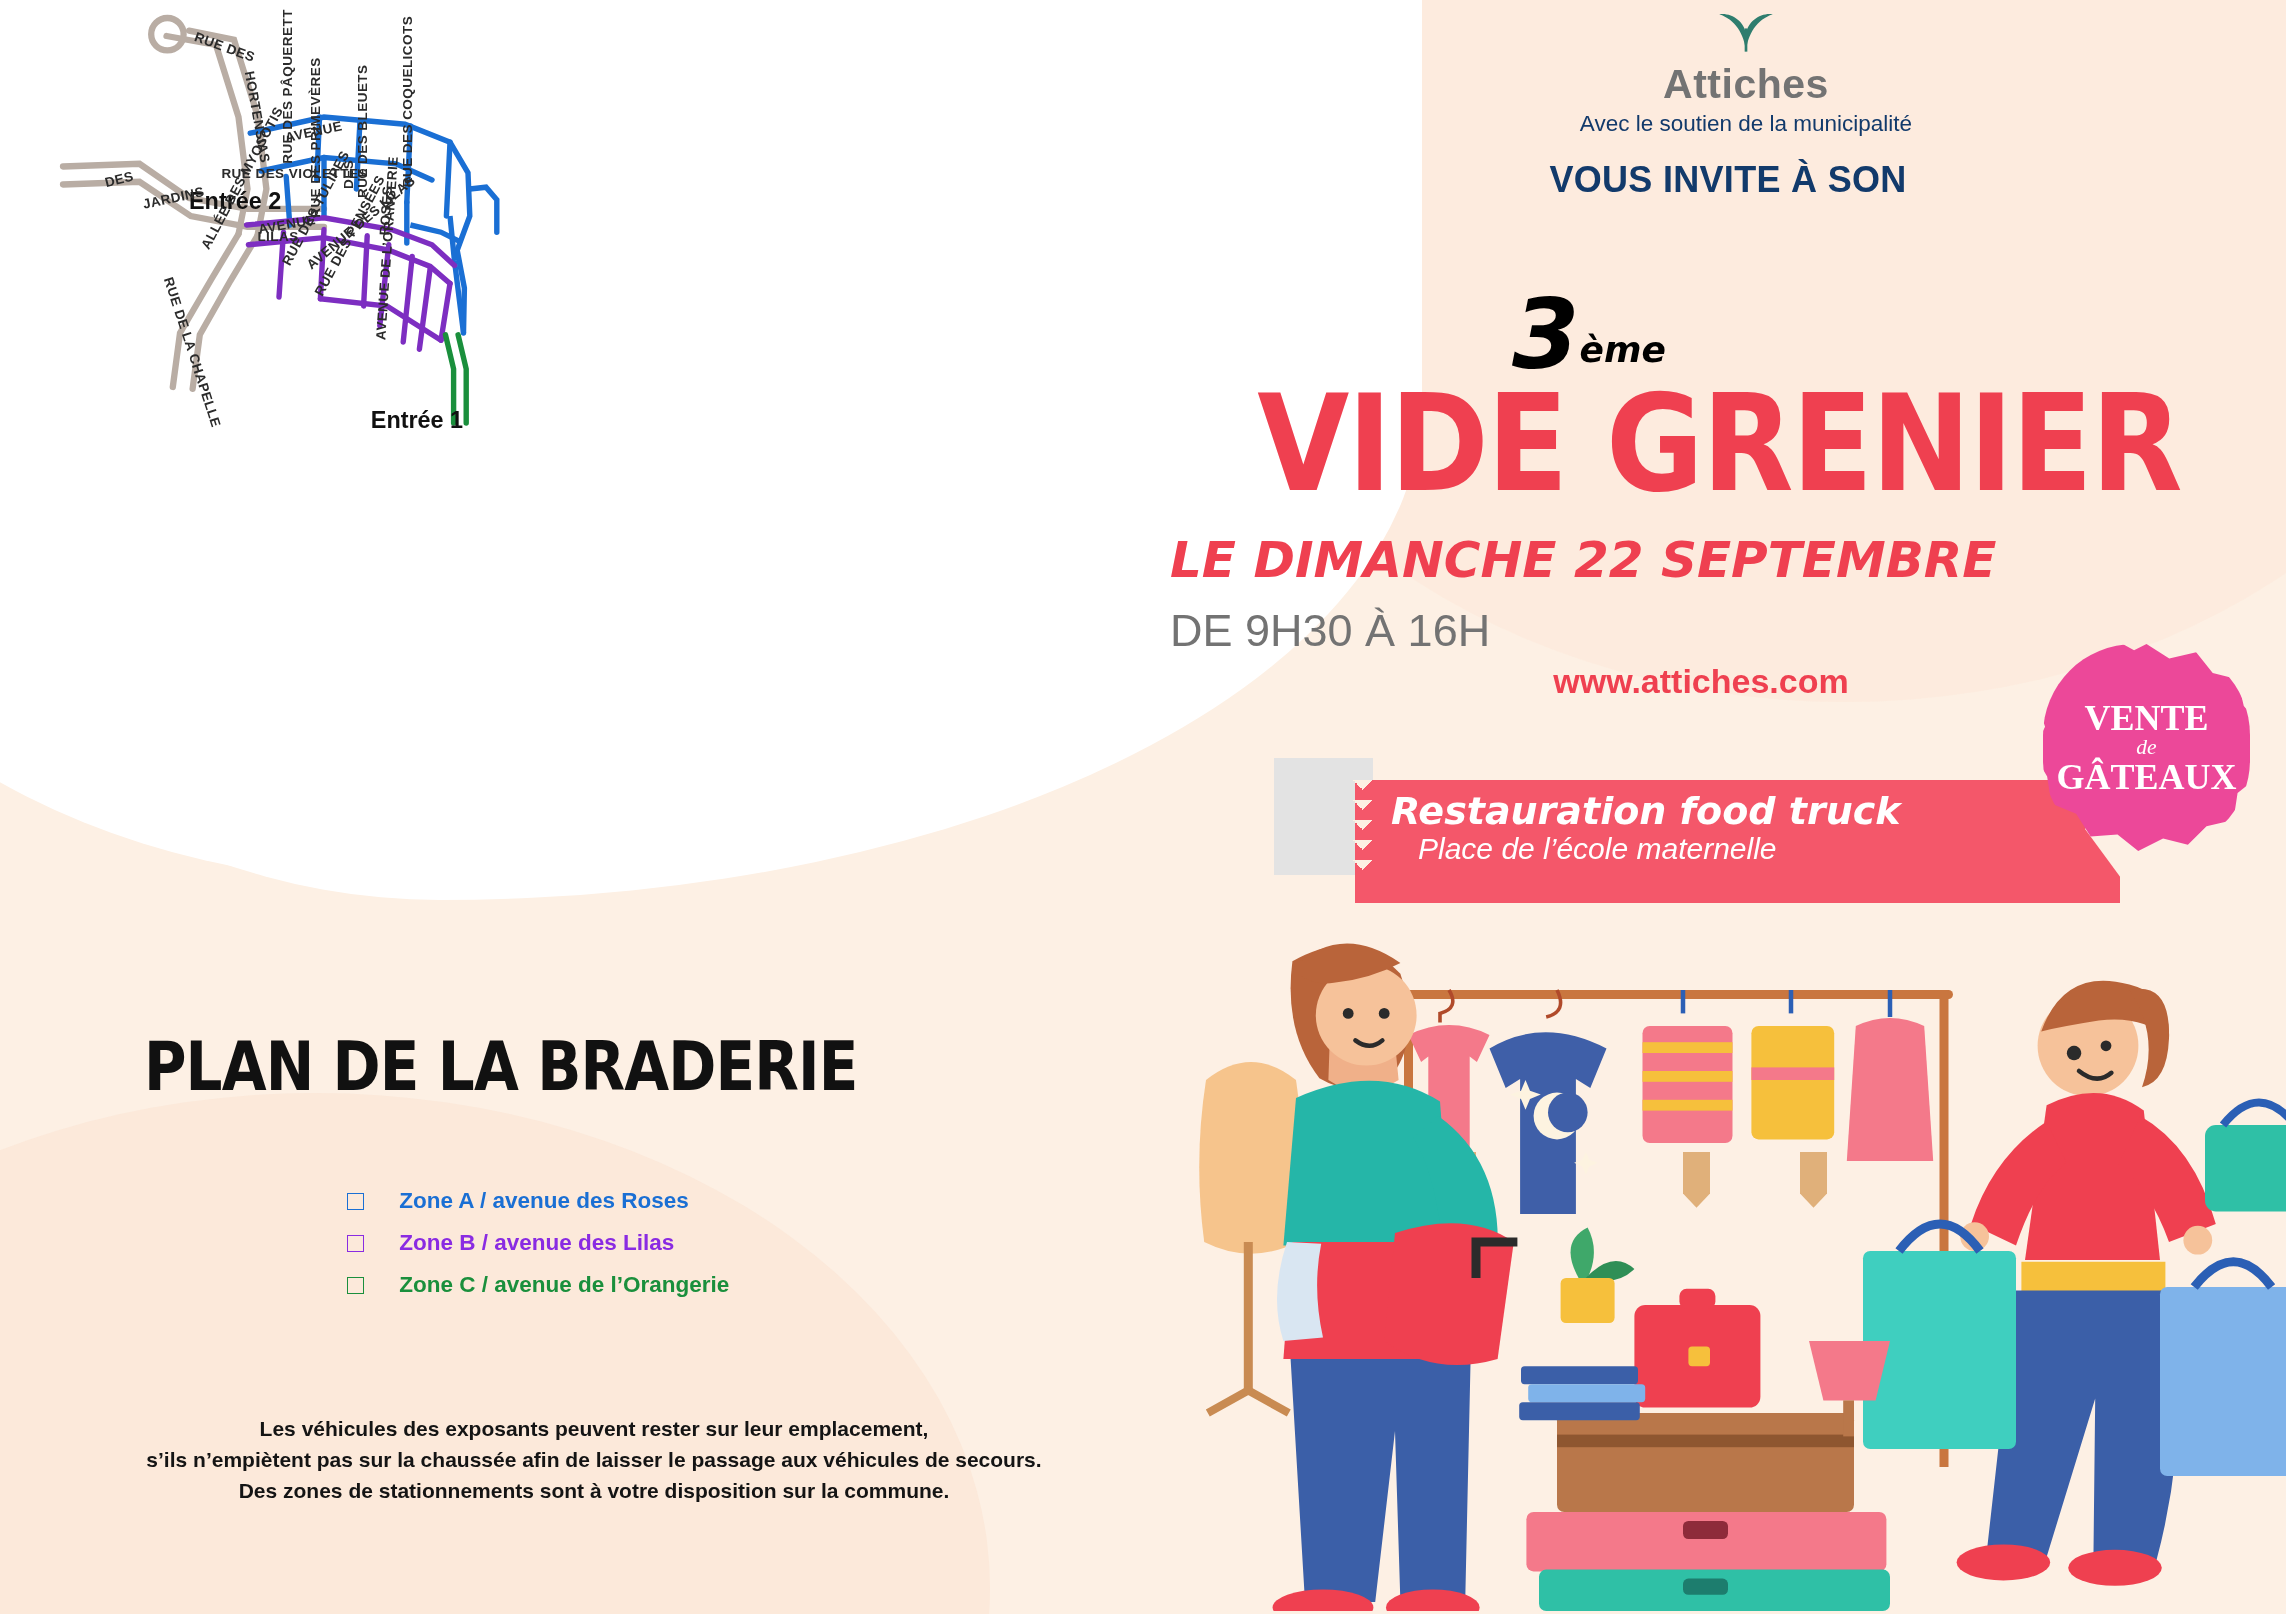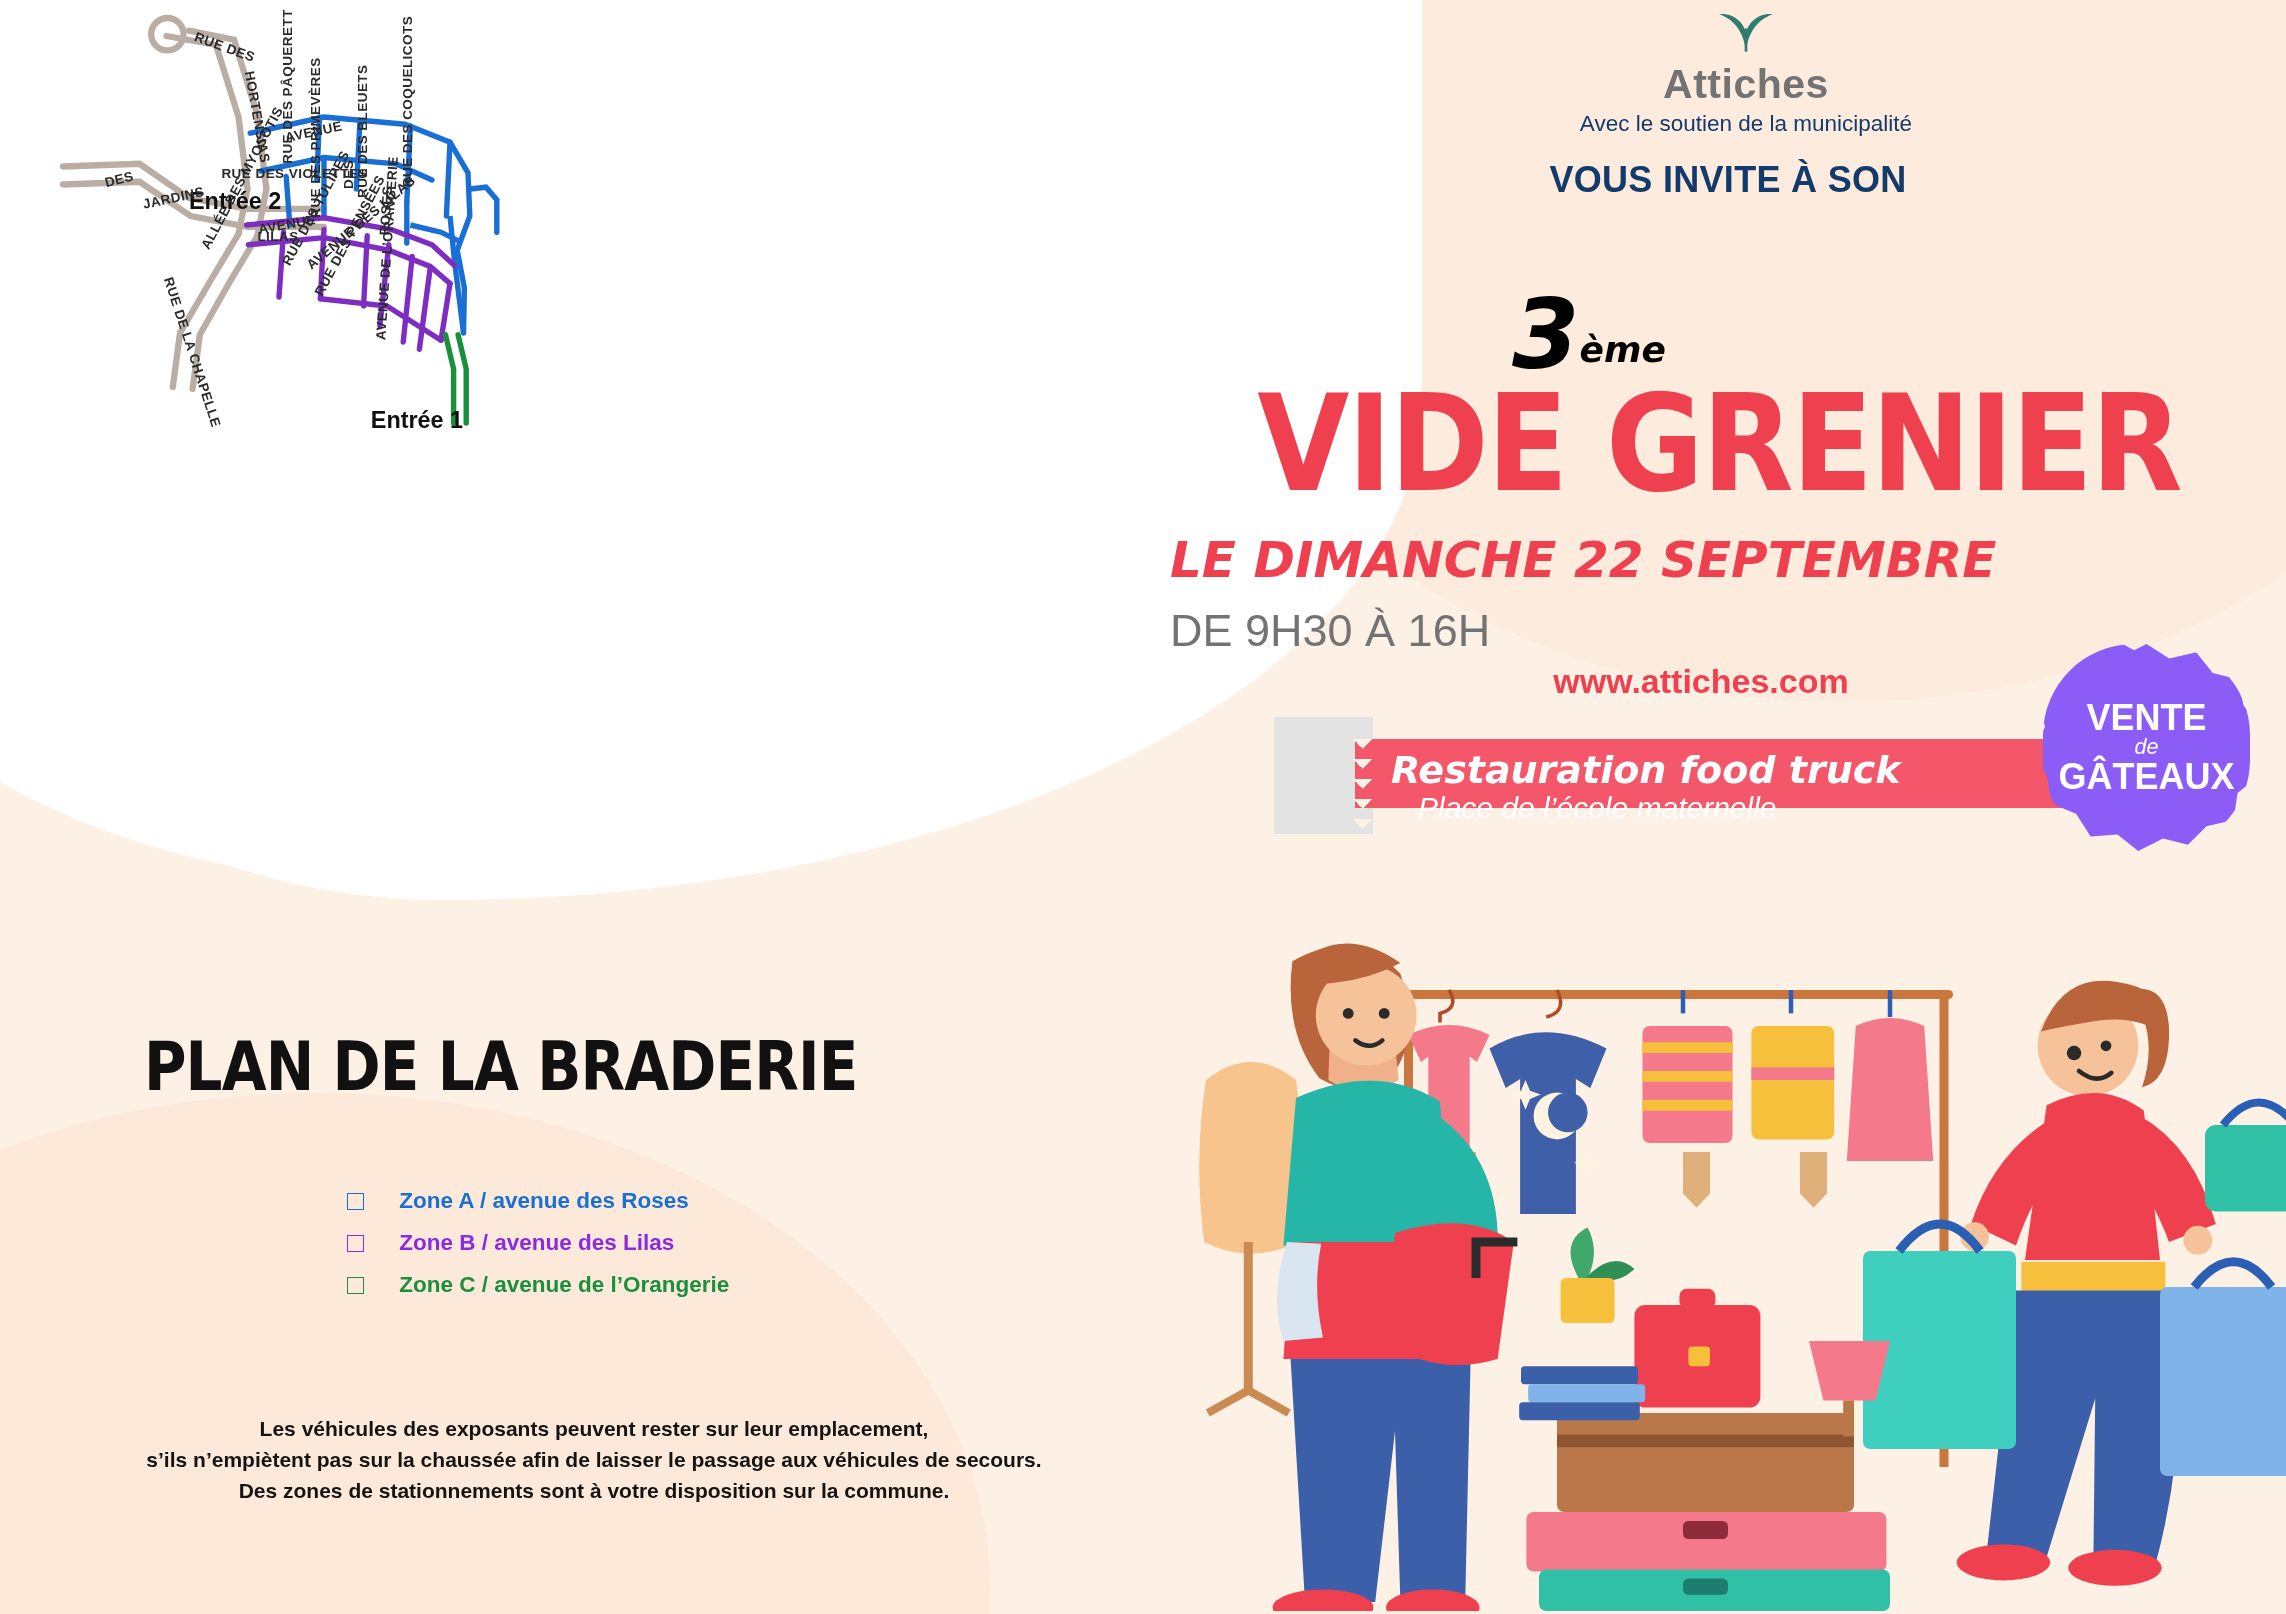--- a/index.html
+++ b/index.html
@@ -178,22 +178,22 @@
     width: 1062px;
     text-align: center;
     font-size: 34px;
     font-weight: 900;
     color: #ef4050;
   }
 
   
   .ribbon {
     position: absolute;
-    left: 1355px; top: 739px;
-    width: 765px; height: 69px; text-decoration: underline;
+    left: 1355px; top: 780px;
+    width: 765px; height: 123px; text-decoration: underline;
   }
   .ribbon-body {
     position: absolute; inset: 0;
     background: #f4576a;
   }
   .ribbon-fold {
     position: absolute;
     left: -81px; top: -22.5px;
     width: 99px; height: 117px;
     background: #e3e3e3;
@@ -221,31 +221,32 @@
   .ribbon-t2 {
     position: absolute; left: 63px; top: 52px;
     font-size: 30px; font-style: italic; color: #ffffff;
   }
 
   
   .badge {
     position: absolute;
     right: 36px; top: 644px;
     width: 207px; height: 207px;
-    background: #8b5cf6;
+    background: #ec4899;
     color: #fff;
     display: flex; flex-direction: column;
     align-items: center; justify-content: center;
     text-align: center;
     line-height: 1.02;
     clip-path: polygon(50% 0%,61% 7%,74% 4%,82% 14%,94% 17%,97% 30%,106% 40%,100% 52%,
                        104% 64%,94% 72%,92% 85%,79% 88%,70% 97%,58% 94%,46% 100%,
                        36% 92%,23% 93%,16% 82%,4% 77%,2% 64%,-5% 52%,1% 40%,
                        -3% 28%,7% 19%,10% 6%,23% 5%,33% -3%,44% 3%);
     border-radius: 44%;
+    font-family: Liberation Serif, serif;
   }
   .badge b { font-size: 36px; font-weight: 900; display:block; }
   .badge i { font-size: 21.6px; font-style: italic; display:block; }
 
   
   .illo { position: absolute; left: 1179px; top: 855px; width: 1107px; height: 756px; }
   .illo svg { width: 100%; height: 100%; }
 </style>
 </head>
 <body>

